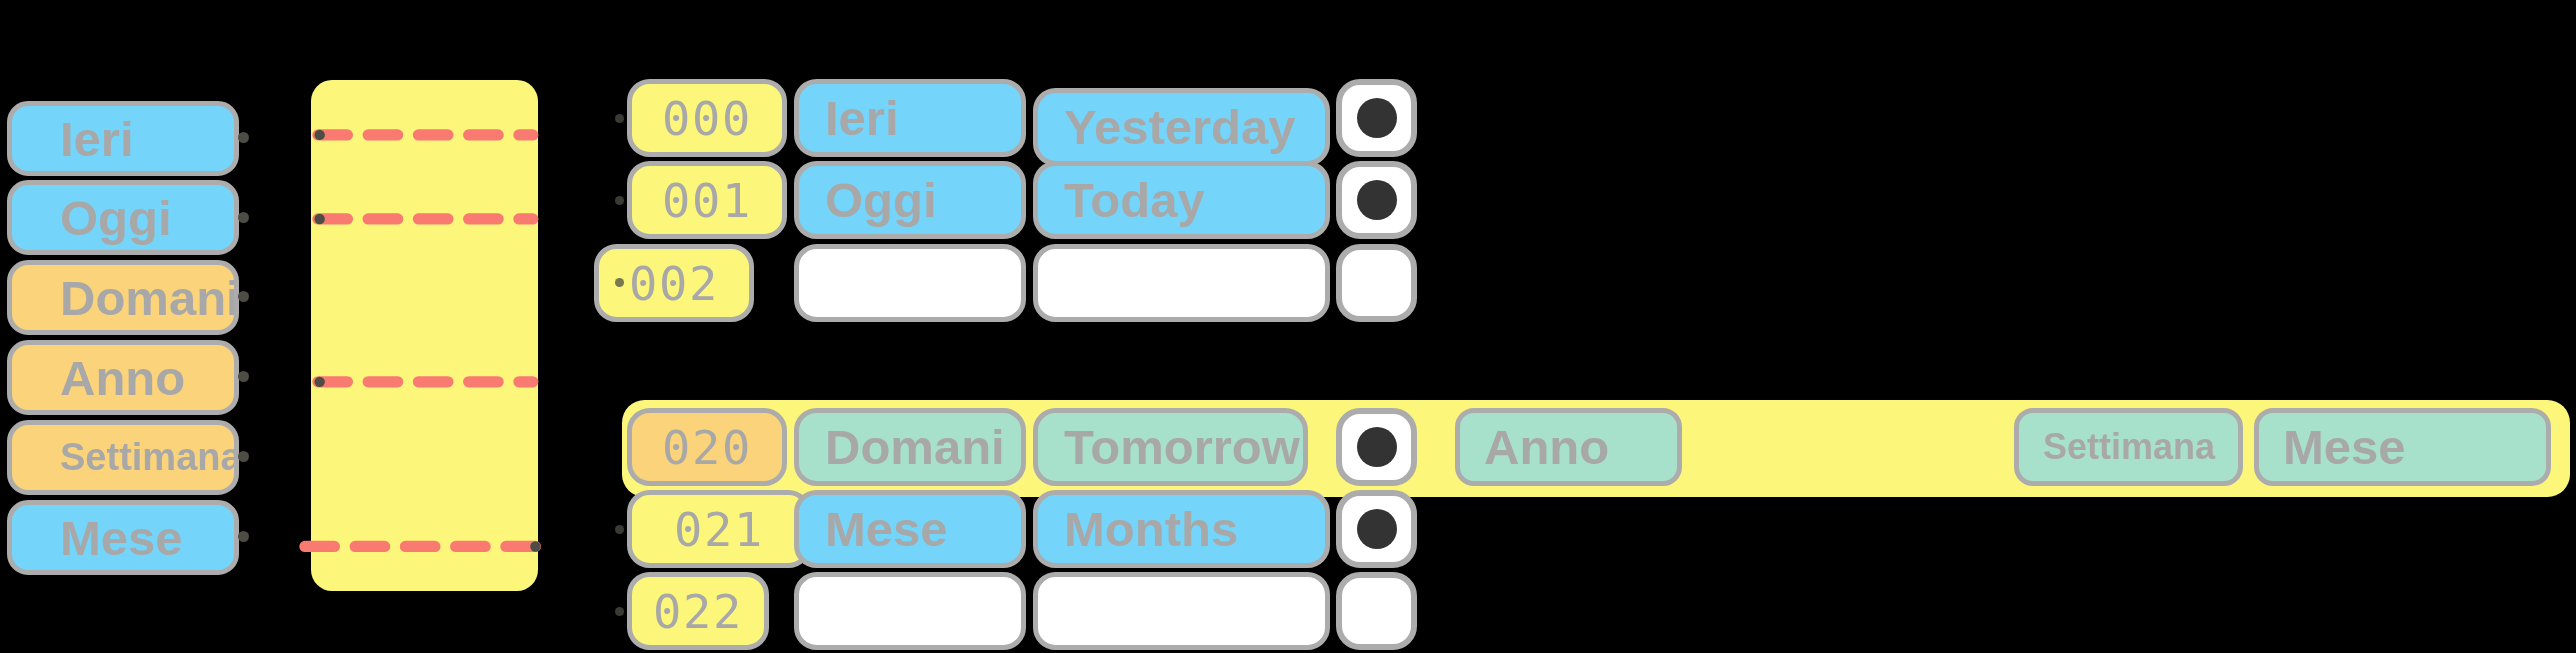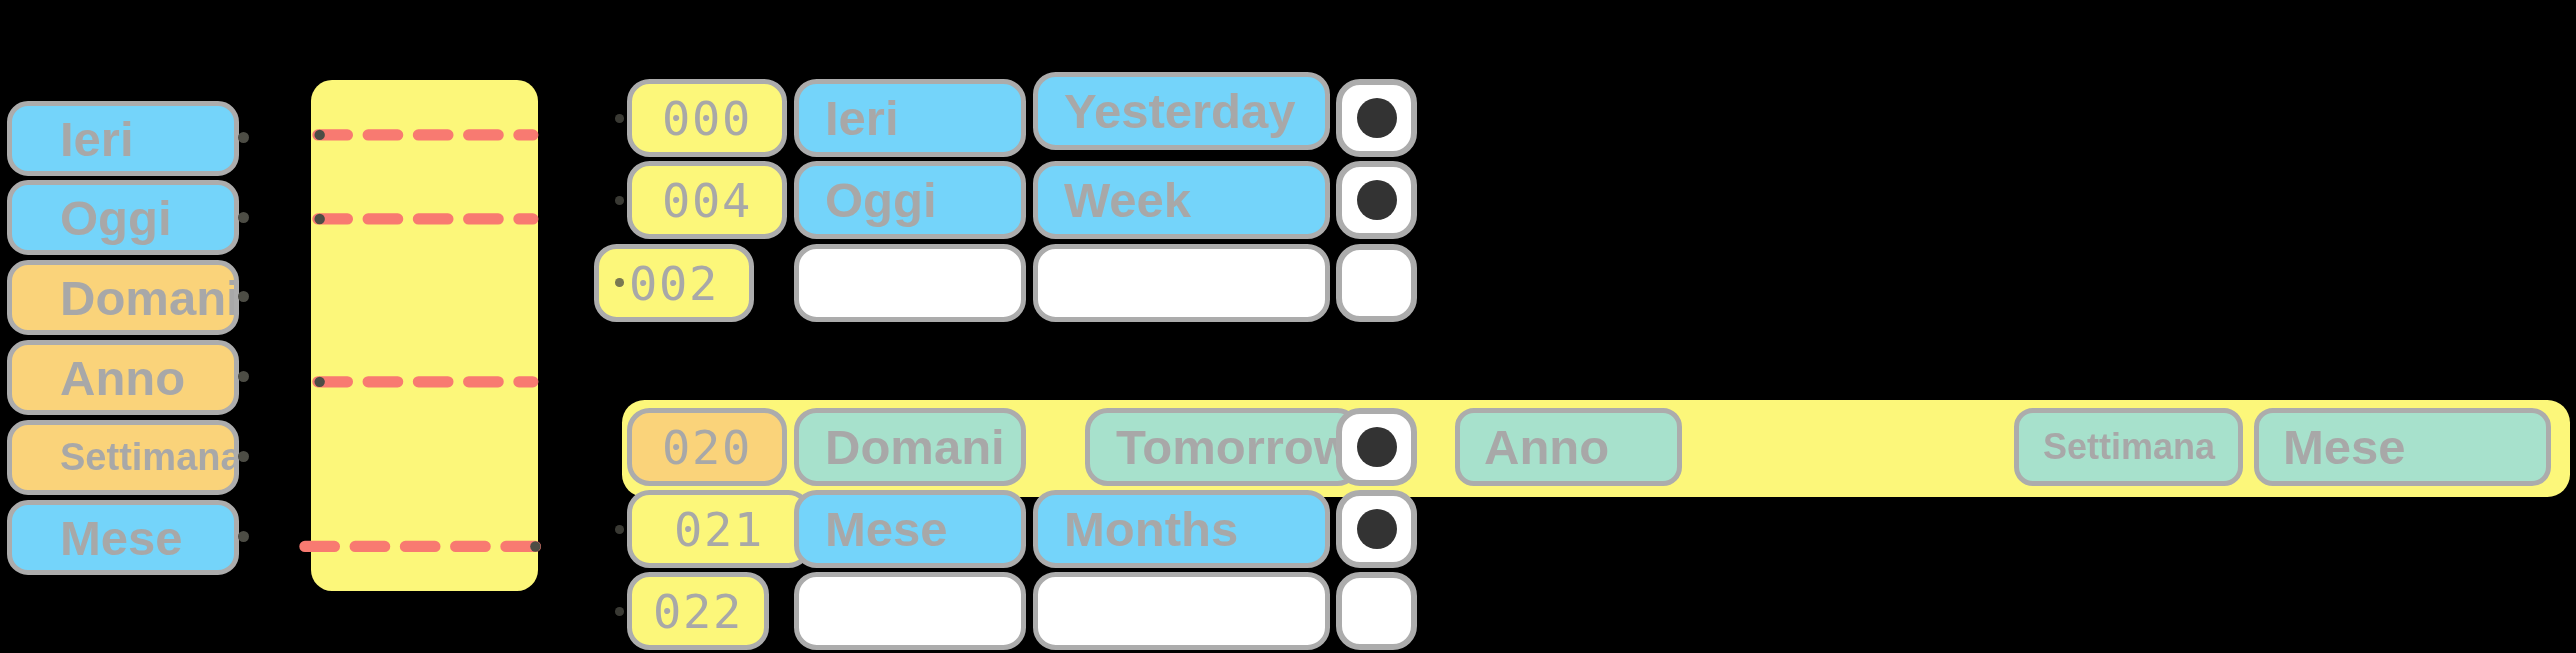--- a/index.html
+++ b/index.html
@@ -85,44 +85,44 @@
   </div>
 
   <div id="highlight-band"></div>
 
   <div class="card bandcard v-teal z1" style="left:1455px;top:408px;width:227px">Anno</div>
   <div class="card bandcard v-teal small z1" style="left:2014px;top:408px;width:229px">Settimana</div>
   <div class="card bandcard v-teal z1" style="left:2254px;top:408px;width:297px">Mese</div>
 
   <div class="card num v-yellow" style="left:627px;top:79px;width:160px">000</div>
   <div class="card word v-blue" style="left:794px;top:79px;width:232px">Ieri</div>
-  <div class="card word v-blue" style="left:1033px;top:72px;width:297px">Yesterday</div>
+  <div class="card word v-blue" style="left:1033px;top:88px;width:297px">Yesterday</div>
   <div class="card dotcell v-white" style="left:1336px;top:79px;width:81px">
       <span class="dot"></span>
     </div>
 
-  <div class="card num v-yellow" style="left:627px;top:161px;width:160px">004</div>
+  <div class="card num v-yellow" style="left:627px;top:161px;width:160px">001</div>
   <div class="card word v-blue" style="left:794px;top:161px;width:232px">Oggi</div>
-  <div class="card word v-blue" style="left:1033px;top:161px;width:297px">Week</div>
+  <div class="card word v-blue" style="left:1033px;top:161px;width:297px">Today</div>
   <div class="card dotcell v-white" style="left:1336px;top:161px;width:81px">
       <span class="dot"></span>
     </div>
 
   <div class="card num v-yellow" style="left:594px;top:244px;width:160px">002</div>
   <div class="card word v-white" style="left:794px;top:244px;width:232px"></div>
   <div class="card word v-white" style="left:1033px;top:244px;width:297px"></div>
   <div class="card dotcell v-white" style="left:1336px;top:244px;width:81px"></div>
 
   <div class="tip r5" style="left:615px;top:114px"></div>
   <div class="tip r5" style="left:615px;top:196px"></div>
   <div class="tip r5" style="left:615px;top:278px"></div>
 
   <div class="card num v-orange z1" style="left:627px;top:408px;width:160px">020</div>
   <div class="card word v-teal z1" style="left:794px;top:408px;width:232px">Domani</div>
-  <div class="card word v-teal z1" style="left:1085px;top:408px;width:275px">Tomorrow</div>
+  <div class="card word v-teal z1" style="left:1033px;top:408px;width:275px">Tomorrow</div>
   <div class="card dotcell v-white z1" style="left:1336px;top:408px;width:81px">
       <span class="dot"></span>
     </div>
 
   <div class="card num v-yellow" style="left:627px;top:490px;width:184px">021</div>
   <div class="card word v-blue" style="left:794px;top:490px;width:232px">Mese</div>
   <div class="card word v-blue" style="left:1033px;top:490px;width:297px">Months</div>
   <div class="card dotcell v-white" style="left:1336px;top:490px;width:81px">
       <span class="dot"></span>
     </div>

